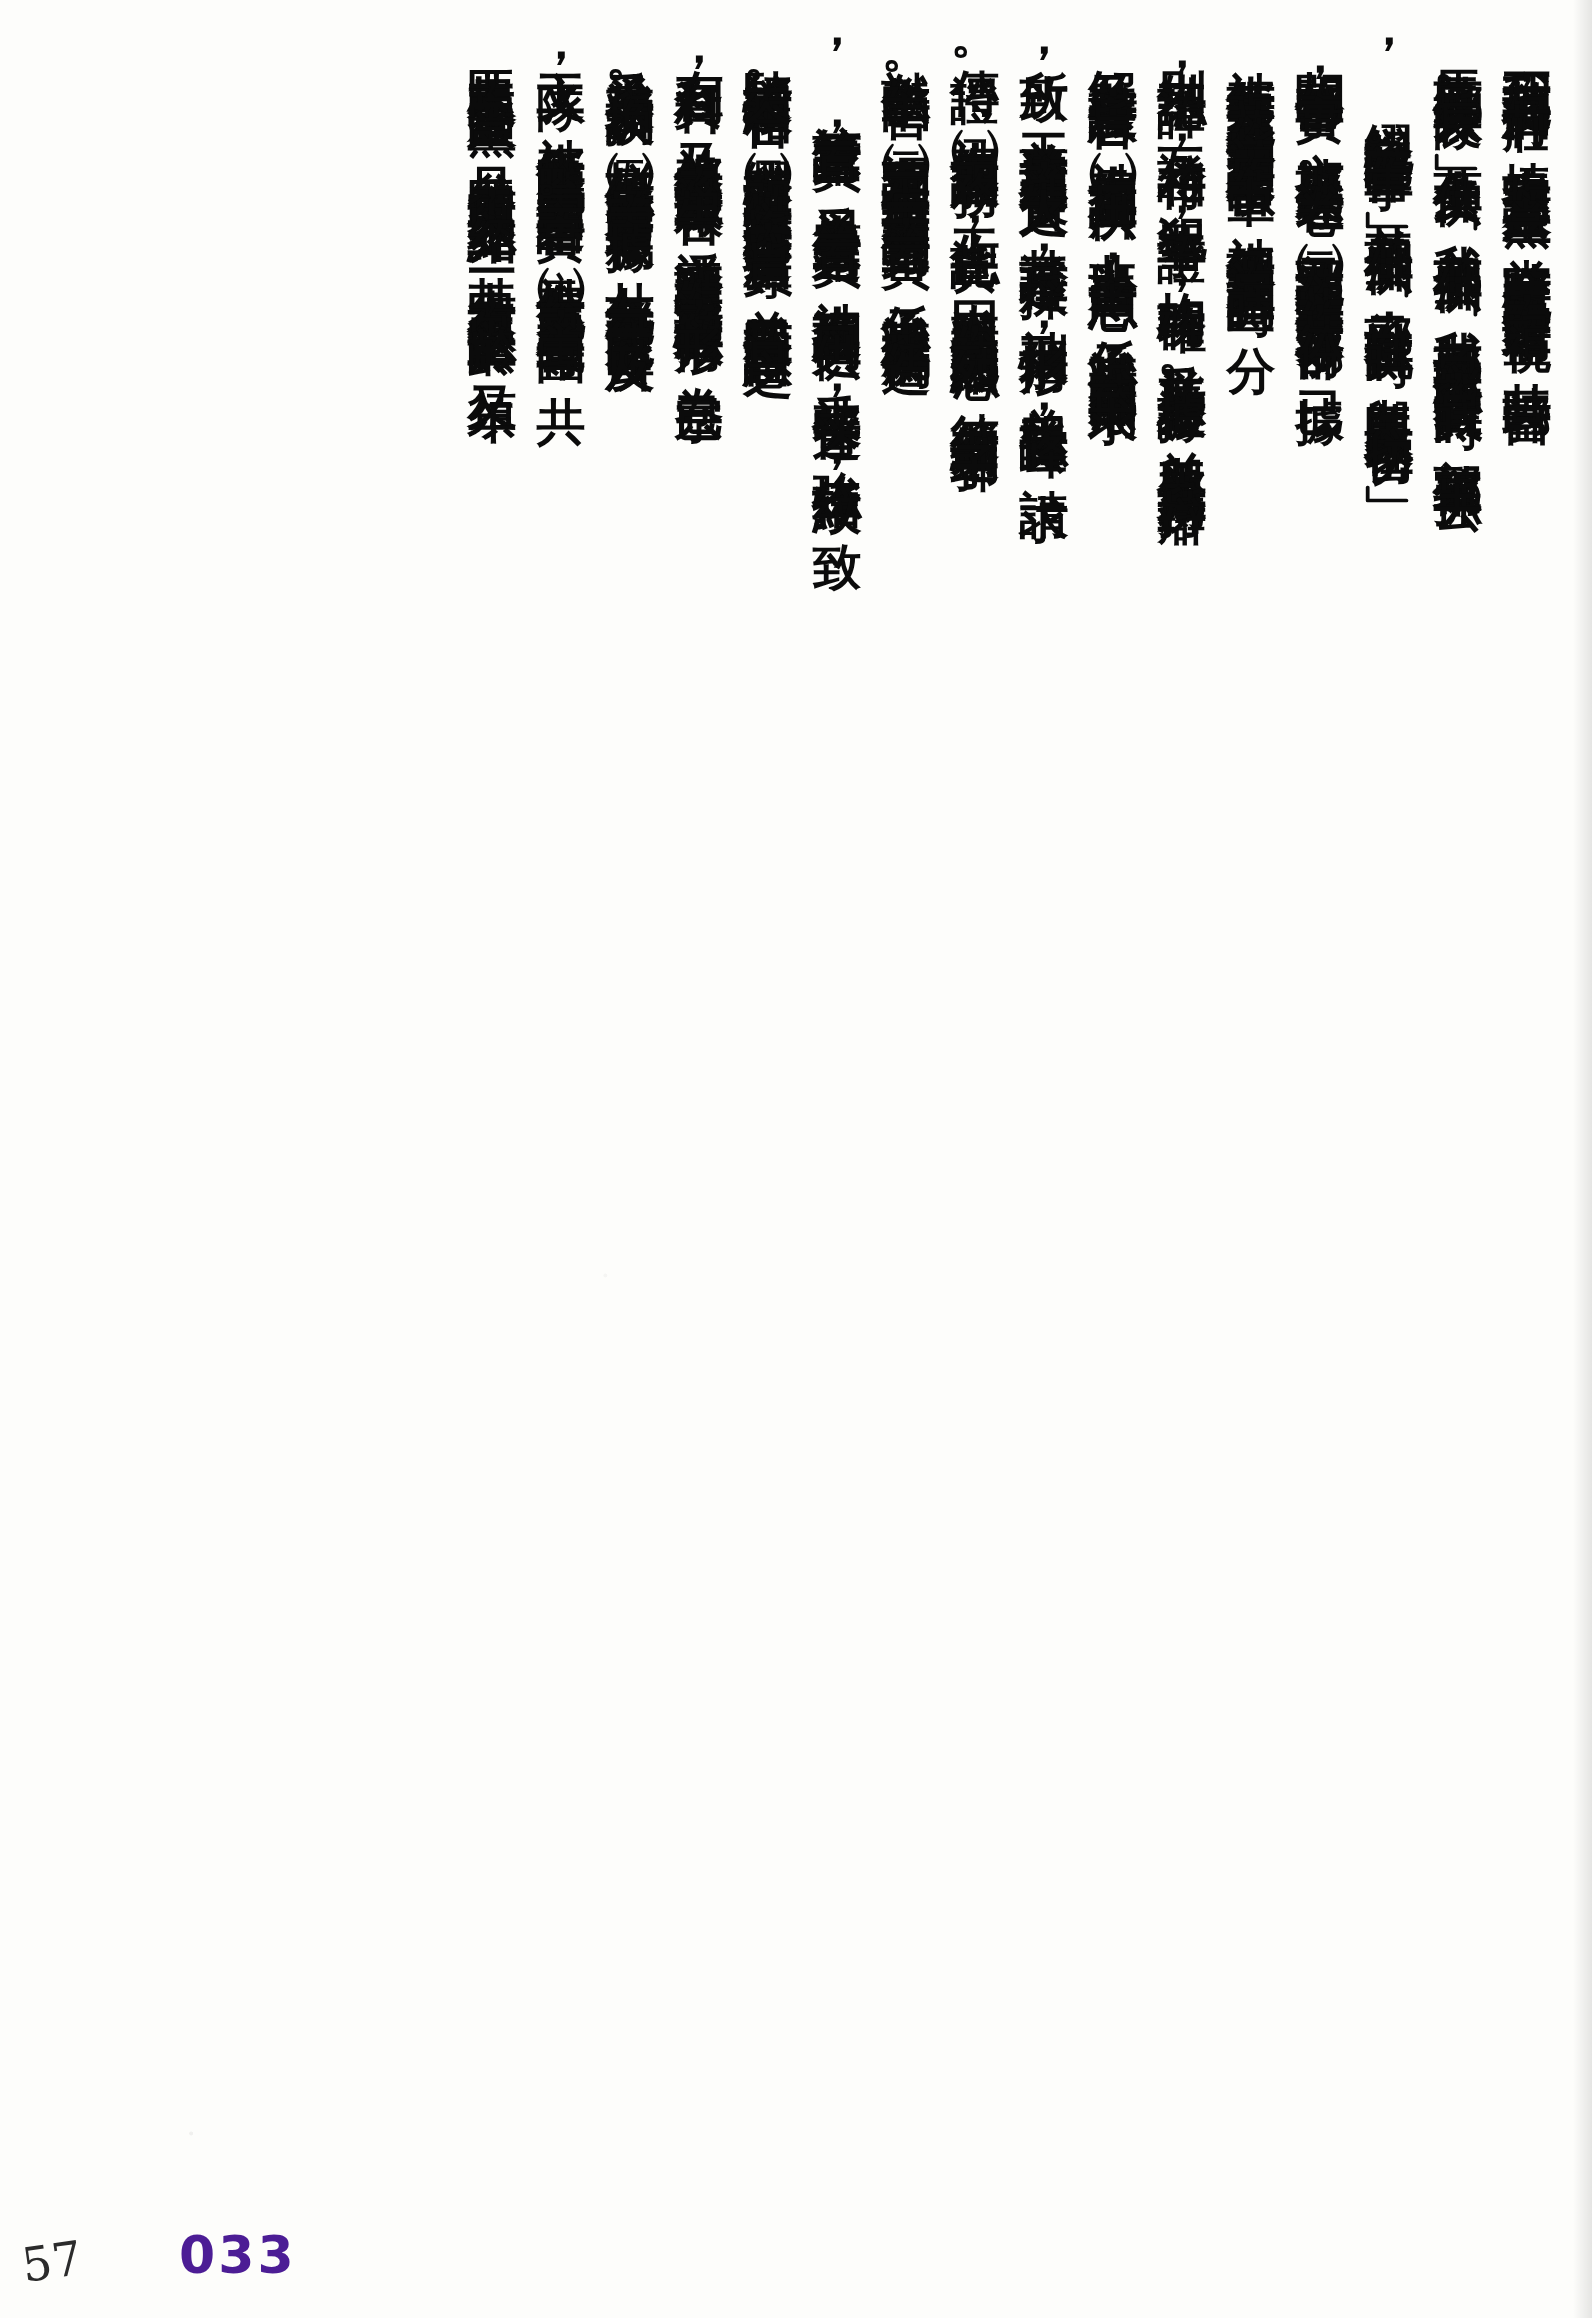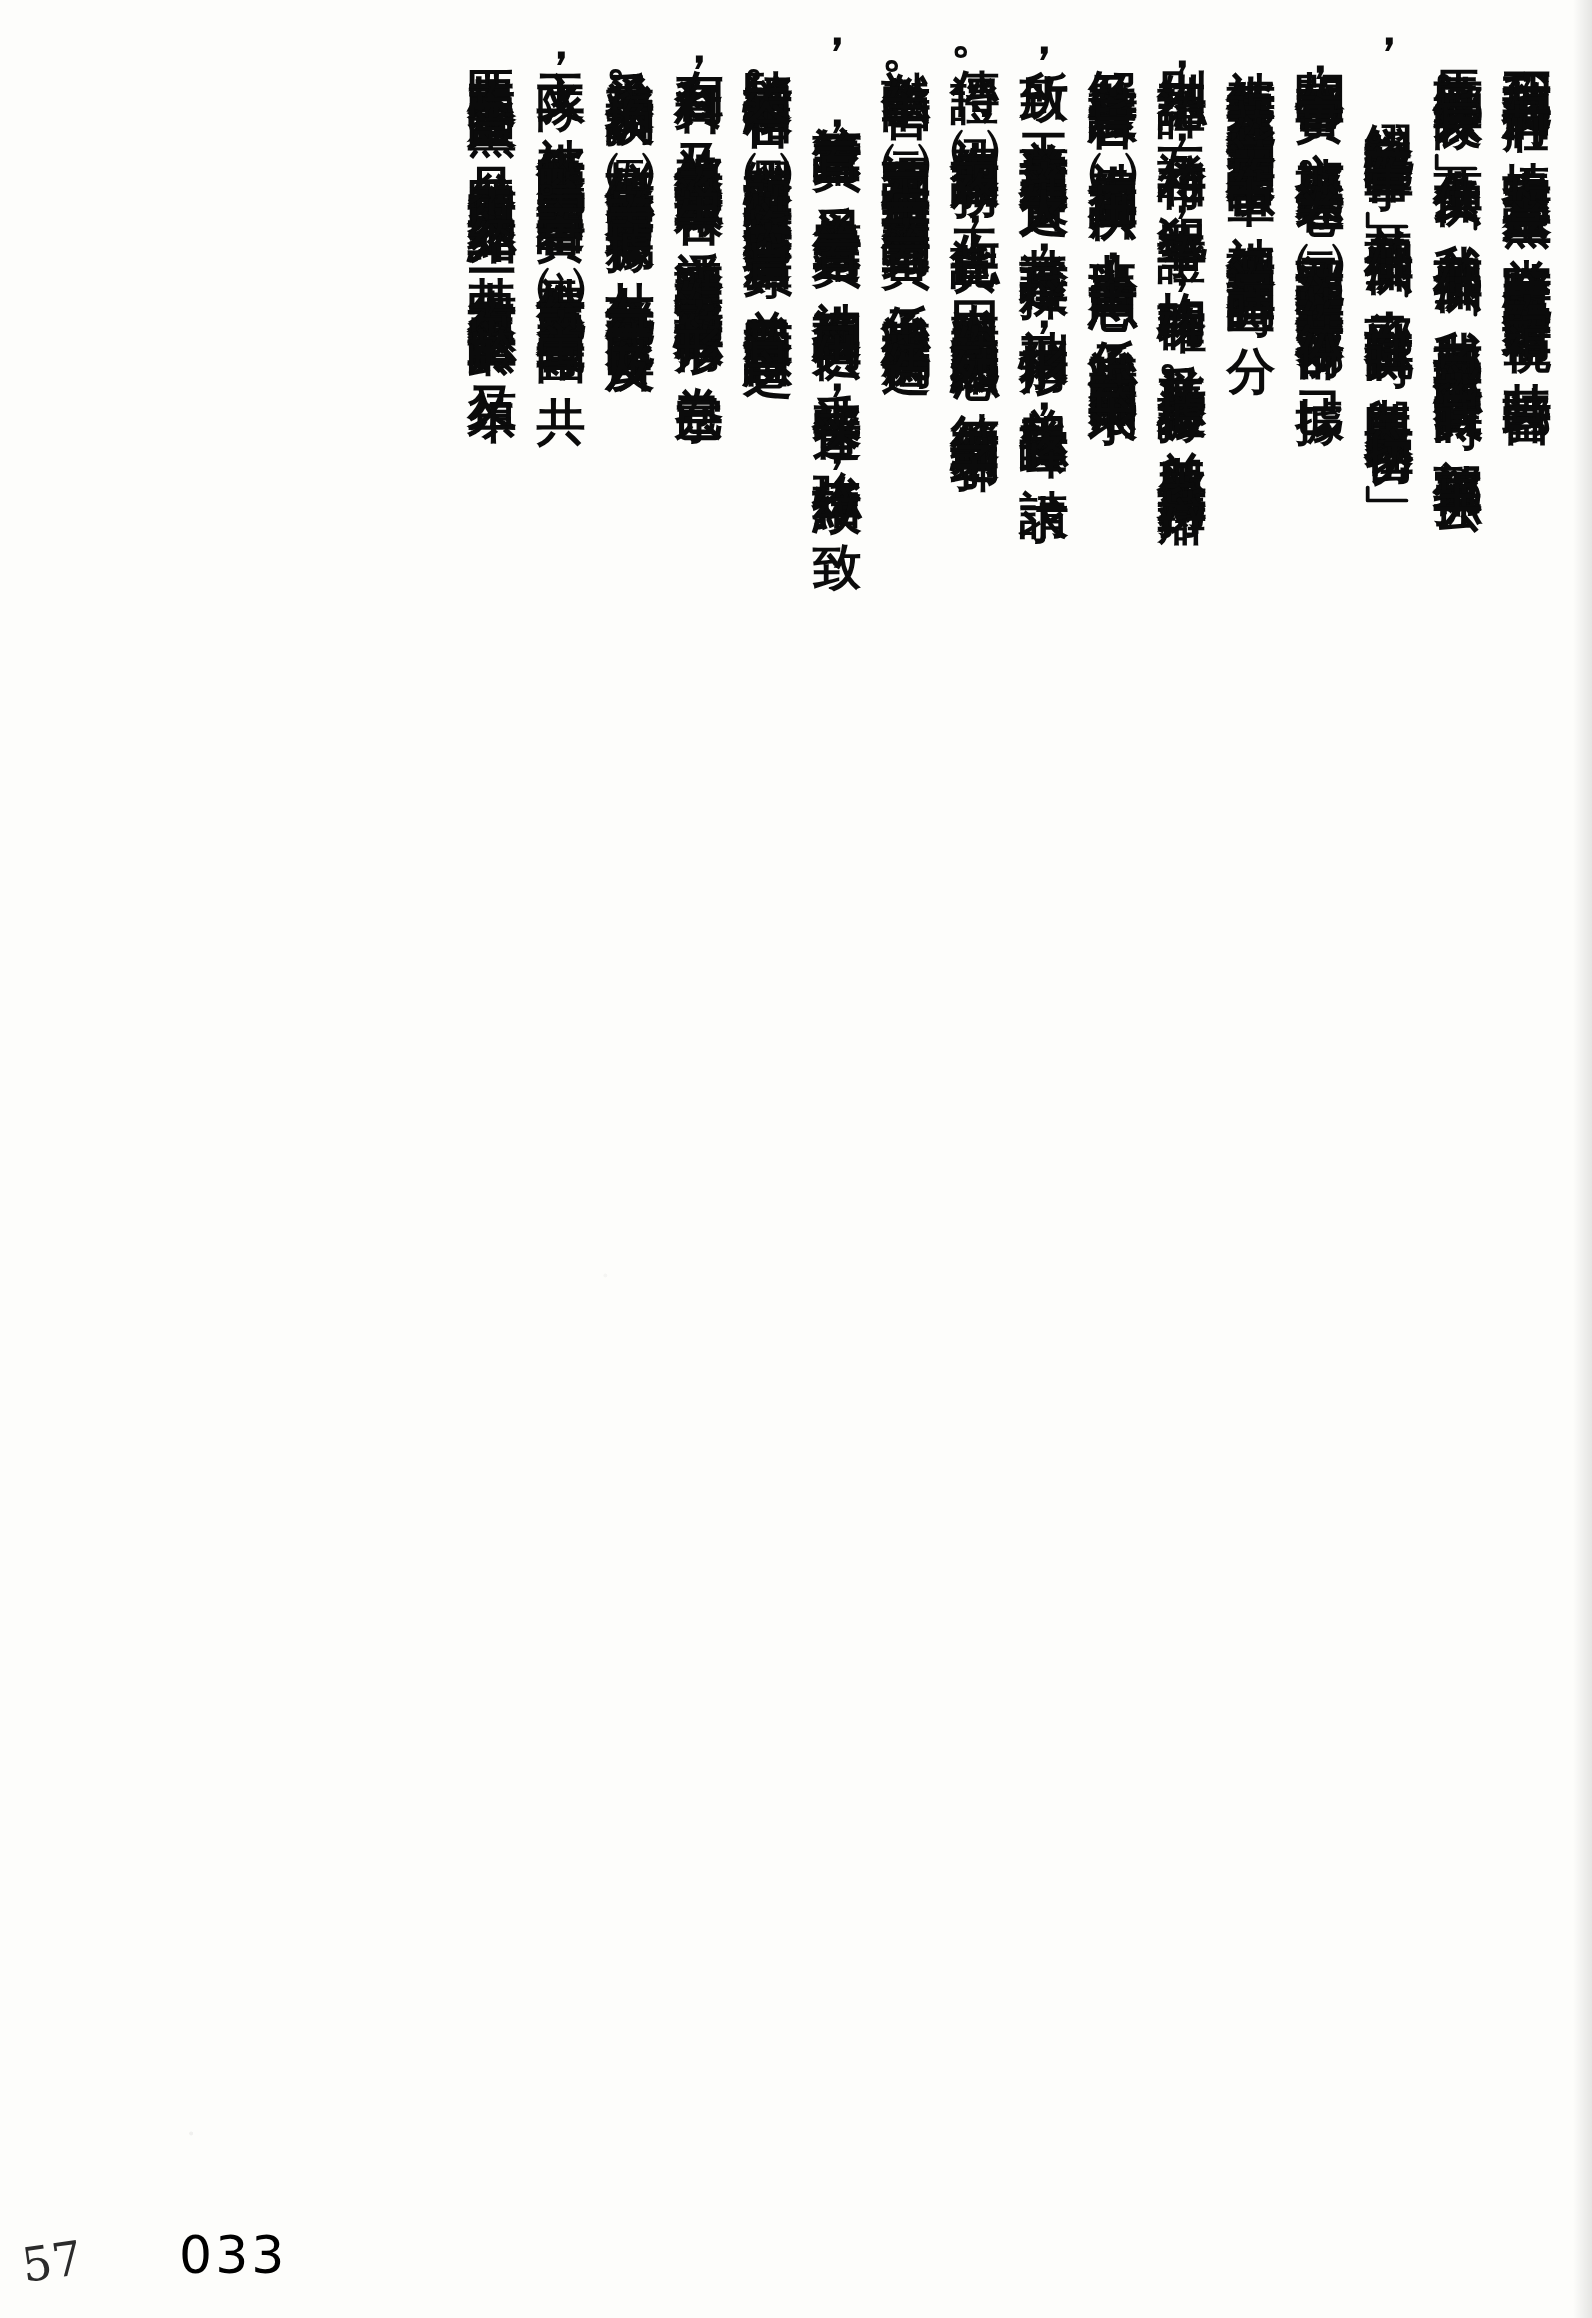--- a/index.html
+++ b/index.html
@@ -62,24 +62,24 @@
     left: 0;
     right: 0;
     bottom: 14px;
     height: 94px;
   }
   #page-number {
     position: absolute;
     left: 179px;
     bottom: 20.4px;
     font-family: "DejaVu Sans", sans-serif;
-    font-weight: 400;
+    font-weight: 700;
     font-size: 52px;
     letter-spacing: 3.1px;
-    color: #000000;
+    color: #4c1d95;
   }
   #margin-mark {
     position: absolute;
     left: 22px;
     bottom: 15.7px;
     font-family: "DejaVu Serif", serif;
     font-size: 47px;
     color: #2b2b2b;
     transform: rotate(-8deg);
   }

